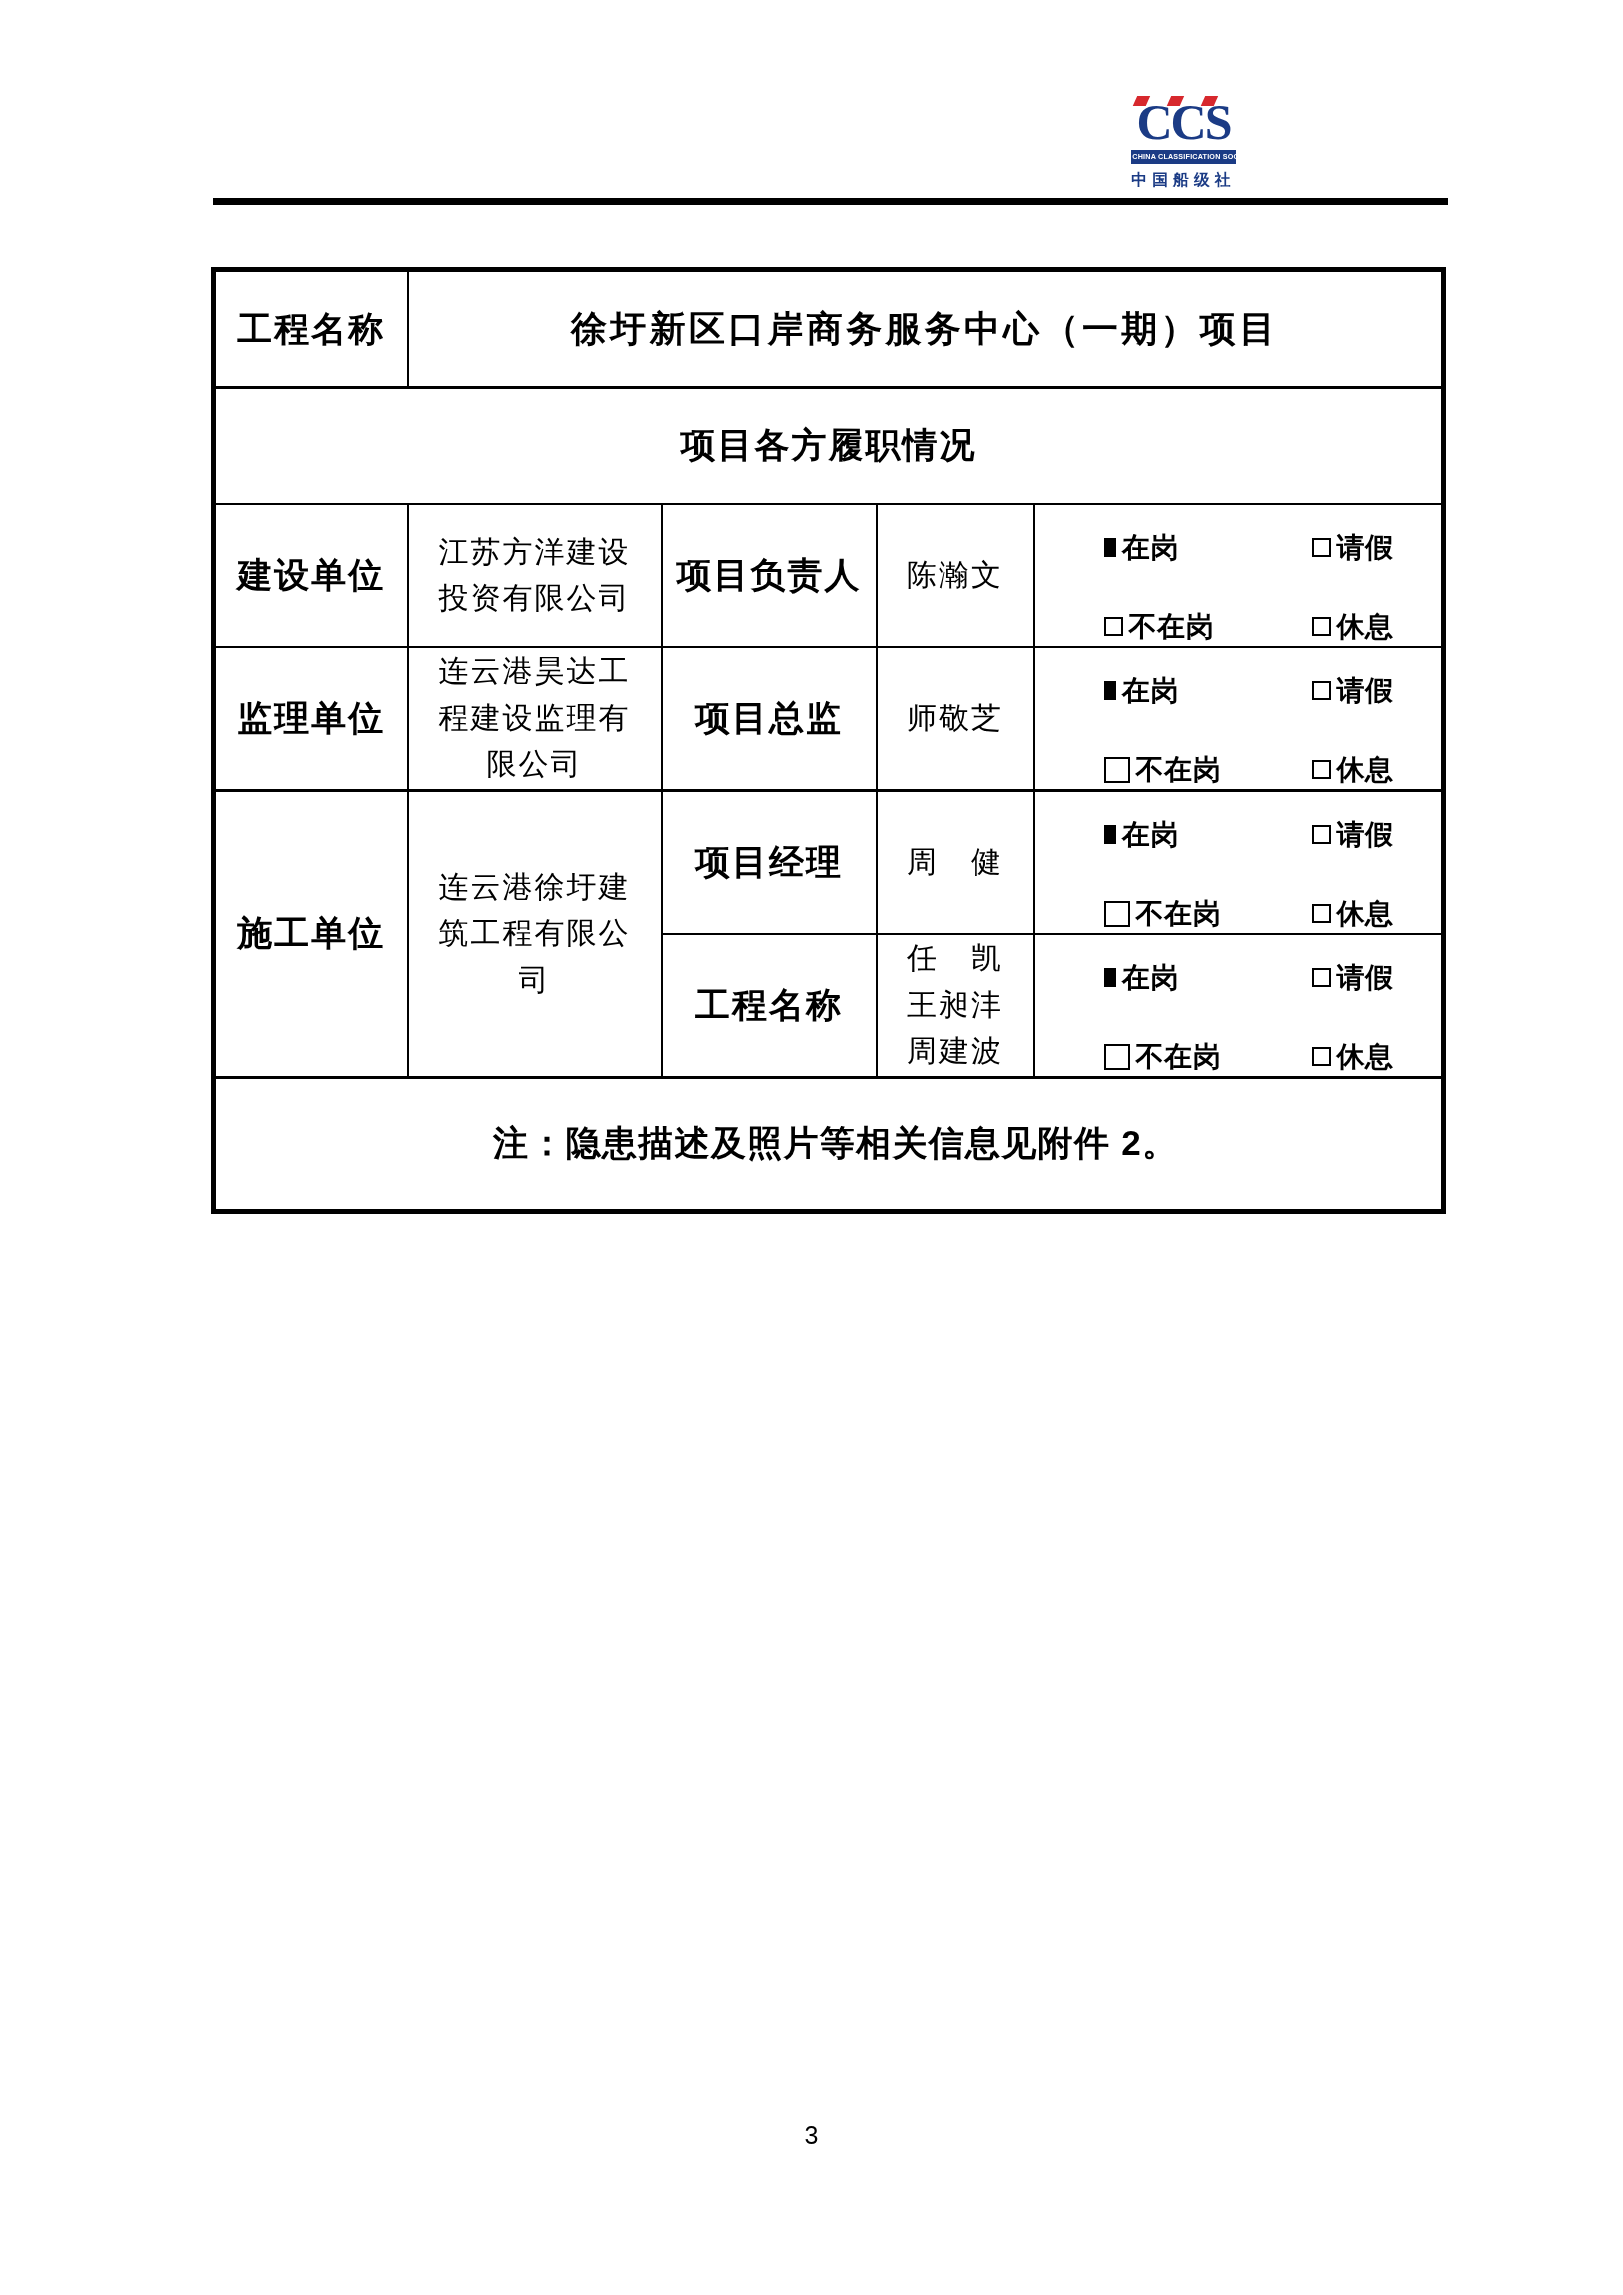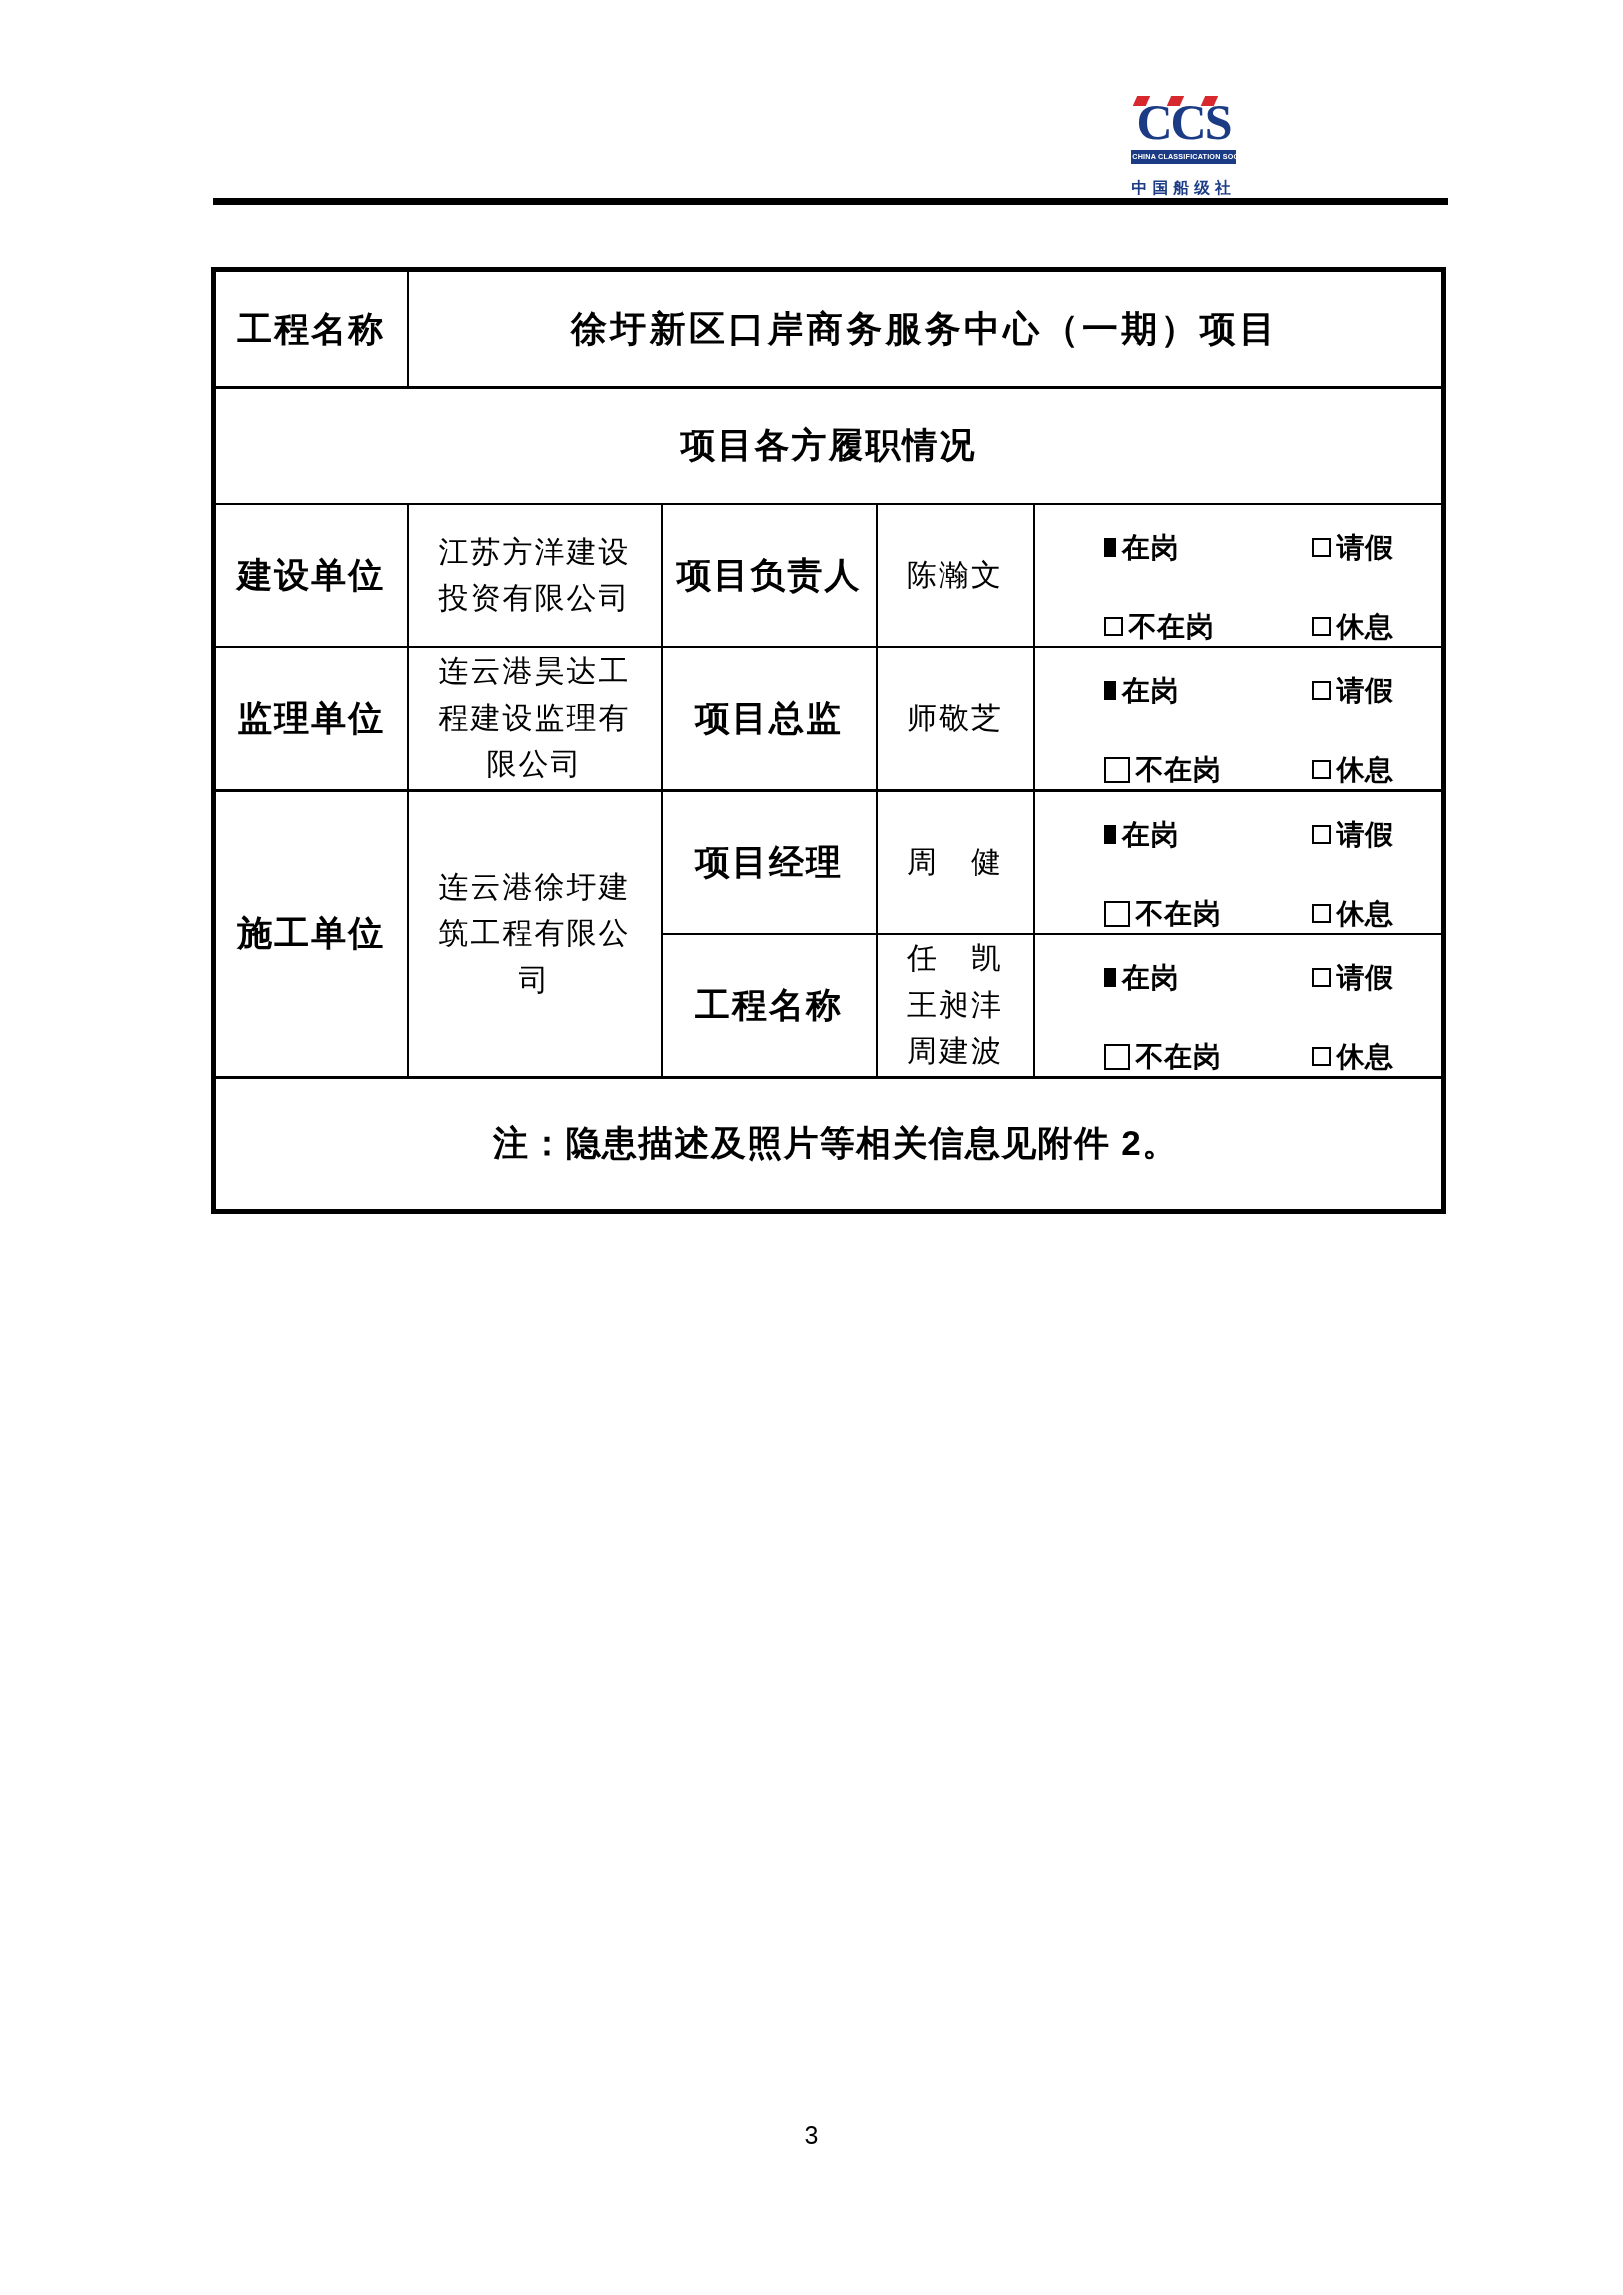--- a/index.html
+++ b/index.html
@@ -28,22 +28,22 @@
     position:absolute; width:13px; height:9.8px; background:#d7282d;
     transform:skewX(-24deg); top:-2.6px;
   }
   .flag.f1{left:3.9px;} .flag.f2{left:38px;} .flag.f3{left:72px;}
   .ccs-bar-en{
     margin-top:3.3px; background:#1b3b85; color:#fff;
     font-size:7.2px; font-weight:700; letter-spacing:0.2px;
     white-space:nowrap; padding:2.6px 1.3px; overflow:hidden;
   }
   .ccs-cn{
-    margin-top:14px; color:#1b3b85; font-weight:700;
-    font-size:15.7px; letter-spacing:5.2px; white-space:nowrap;text-align:right;
+    margin-top:6px; color:#1b3b85; font-weight:700;
+    font-size:15.7px; letter-spacing:5.2px; white-space:nowrap;
   }
   .brand-col{width:217px; text-align:center; margin-top:9.2px;}
   .brand-cn{
     color:#1b3b85; font-weight:800; font-size:51px;
     letter-spacing:2.6px; line-height:1; white-space:nowrap;
   }
   .brand-bar{
     margin-top:5.2px; background:#1b3b85; color:#fff;
     font-size:16.4px; font-weight:700; letter-spacing:5.9px;
     padding:3.3px 0 3.9px 0; white-space:nowrap;

